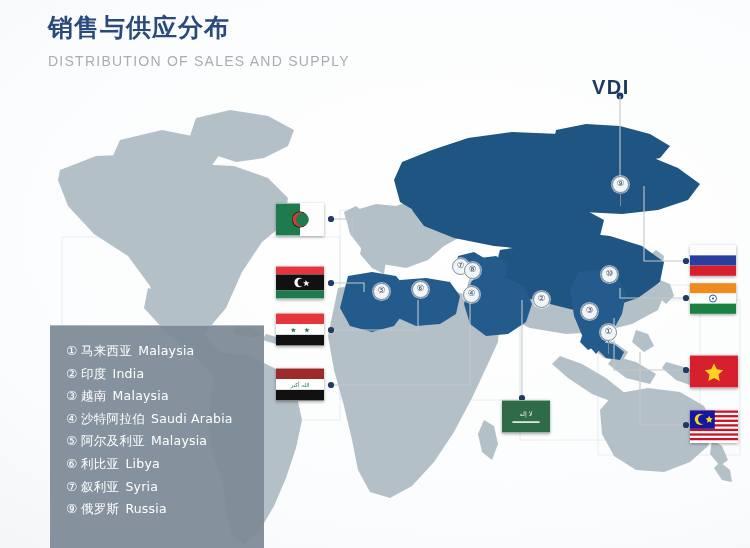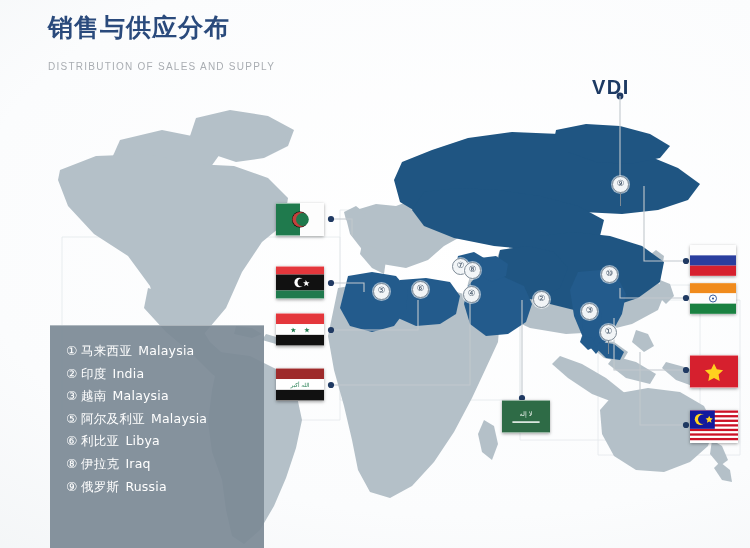--- a/index.html
+++ b/index.html
@@ -15,22 +15,22 @@
   }
 
   
   .hdr{position:absolute;left:48px;top:8px;z-index:40;}
   .hdr-title{
     font-size:25px;font-weight:bold;color:#2a4a7c;letter-spacing:1px;
     line-height:40px;white-space:nowrap;
     font-family:"DejaVu Sans","Liberation Sans",sans-serif;
   }
   .hdr-sub{
-    font-size:10px;color:#a9adb2;letter-spacing:1.25px;line-height:22px;
-    white-space:nowrap;margin-top:8px;
+    font-size:14px;color:#a9adb2;letter-spacing:1.25px;line-height:22px;
+    white-space:nowrap;margin-top:2px;
   }
 
   
   #mapwrap{position:absolute;left:0;top:0;width:750px;height:548px;}
   svg.map{position:absolute;left:0;top:0;width:750px;height:548px;display:block;}
   .land{fill:#b4c0c8;}
   .hl{fill:#235b8c;}
   .hl2{fill:#1f5582;}
 
   
@@ -299,27 +299,30 @@
     <div class="lrow">
       <span class="lnum">①</span><span class="lcn">马来西亚</span><span class="len">Malaysia</span>
     </div>
     <div class="lrow">
       <span class="lnum">②</span><span class="lcn">印度</span><span class="len">India</span>
     </div>
     <div class="lrow">
       <span class="lnum">③</span><span class="lcn">越南</span><span class="len">Malaysia</span>
     </div>
     <div class="lrow">
+      <span class="lnum">④</span><span class="lcn">沙特阿拉伯</span><span class="len">Saudi Arabia</span>
+    </div>
+    <div class="lrow">
       <span class="lnum">⑤</span><span class="lcn">阿尔及利亚</span><span class="len">Malaysia</span>
     </div>
     <div class="lrow">
       <span class="lnum">⑥</span><span class="lcn">利比亚</span><span class="len">Libya</span>
     </div>
     <div class="lrow">
-      <span class="lnum">⑧</span><span class="lcn">伊拉克</span><span class="len">Iraq</span>
+      <span class="lnum">⑦</span><span class="lcn">叙利亚</span><span class="len">Syria</span>
     </div>
     <div class="lrow">
       <span class="lnum">⑨</span><span class="lcn">俄罗斯</span><span class="len">Russia</span>
     </div>
   </div>
 
   <div class="hdr">
     <div class="hdr-title">销售与供应分布</div>
     <div class="hdr-sub">DISTRIBUTION OF SALES AND SUPPLY</div>
   </div>

